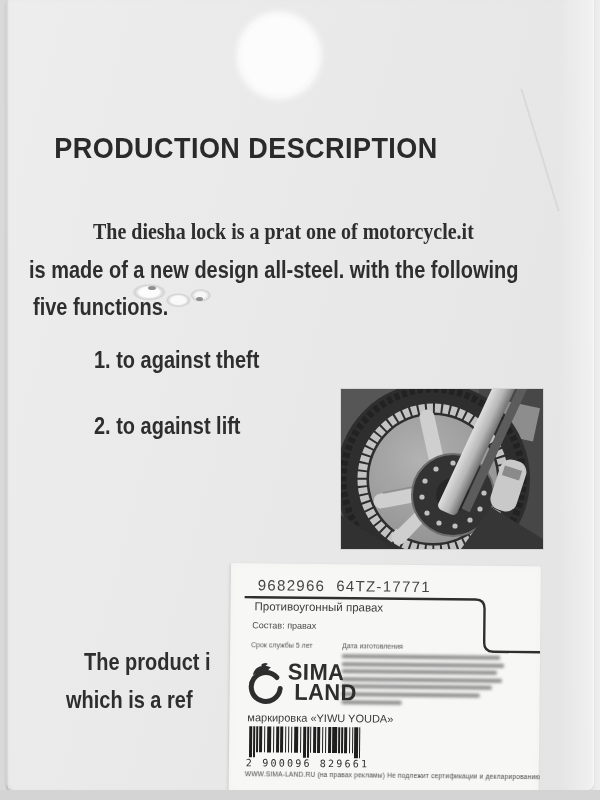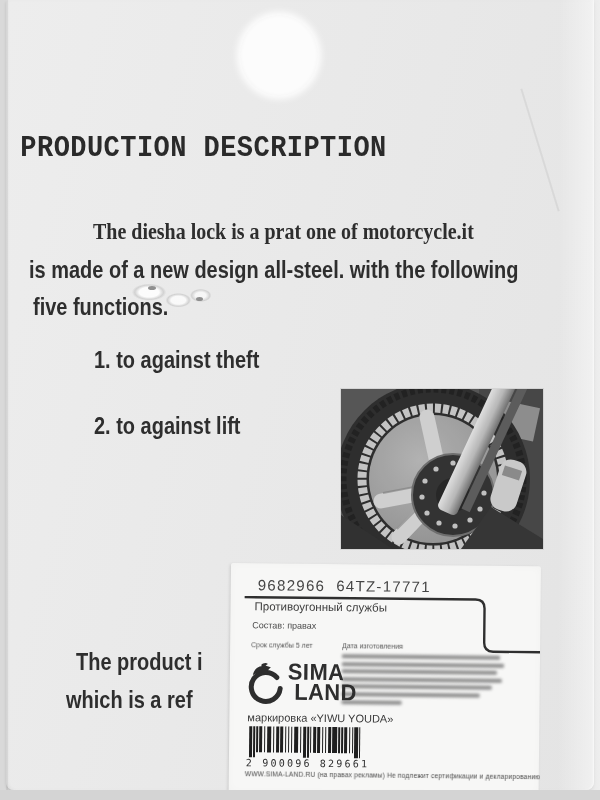--- a/index.html
+++ b/index.html
@@ -12,21 +12,21 @@
     box-shadow:inset 2px 0 3px rgba(0,0,0,.05), inset -1px 0 2px rgba(255,255,255,.6), 0 2px 3px rgba(0,0,0,.12);}
   .right-shade{position:absolute;right:0;top:0;width:42px;height:100%;
     background:linear-gradient(90deg,rgba(255,255,255,0),rgba(255,255,255,.55));}
   .crease{position:absolute;left:539px;top:86px;width:2px;height:128px;
     background:rgba(0,0,0,.06);transform:rotate(-17deg);}
   .hole{position:absolute;left:240px;top:15px;width:78px;height:81px;border-radius:50%;
     background:#fcfcfc;box-shadow:0 0 7px 3px rgba(255,255,255,.95), inset 0 0 4px rgba(0,0,0,.04);}
   
   .b{position:absolute;font-weight:bold;color:#2e2e2e;white-space:pre;line-height:1;}
   .cond{display:inline-block;transform:scaleX(.85);transform-origin:0 0;white-space:pre;}
-  .title-row{position:absolute;left:0;top:131px;width:492px;font-family:Liberation Mono, monospace;}
+  .title-row{position:absolute;left:0;top:131px;width:492px;text-align:center;}
   .title-row span{display:inline-block;transform:scaleX(.9);transform-origin:50% 0;
     font-weight:bold;font-size:30px;letter-spacing:.5px;color:#2a2a2a;white-space:pre;}
   .fs23{font-size:23.5px;}
   .smudge{position:absolute;left:125px;top:281px;width:86px;height:32px;filter:blur(.7px);
     background:
       radial-gradient(ellipse 22px 11px at 28% 35%,rgba(252,252,252,.97) 0 45%,rgba(190,190,190,.55) 65%,transparent 78%),
       radial-gradient(ellipse 16px 9px at 62% 60%,rgba(250,250,250,.95) 0 45%,rgba(185,185,185,.5) 68%,transparent 80%),
       radial-gradient(ellipse 13px 8px at 88% 45%,rgba(248,248,248,.9) 0 40%,rgba(180,180,180,.45) 70%,transparent 82%);}
   .speck1,.speck2{position:absolute;background:#8f8f8f;border-radius:50%;filter:blur(.5px);}
   .speck1{left:148px;top:286px;width:8px;height:4px;}
@@ -141,29 +141,29 @@
       </g>
       <g transform="rotate(18 166 96)">
         <rect x="154" y="70" width="27" height="52" rx="11" fill="#cccccc"></rect>
         <rect x="158" y="78" width="18" height="10" fill="#8a8a8a"></rect>
       </g>
       <path d="M150 118 L202 150 L202 160 L120 160 Z" fill="#333333"></path>
       <path d="M0 126 L52 160 L0 160 Z" fill="#2e2e2e"></path>
     </svg>
   </div>
 
-  <div class="b fs23" style="left:76px;top:651px;"><span class="cond">The product i</span></div>
+  <div class="b fs23" style="left:84px;top:651px;"><span class="cond">The product i</span></div>
   <div class="b fs23" style="left:66px;top:689px;"><span class="cond">which is a ref</span></div>
 
   <div class="sticker">
     <div class="st code">9682966  64TZ-17771</div>
     <svg class="stepline" width="310" height="100">
       <path d="M14 34 H245 Q254 34 254 43 V77 Q254 86 263 86 H310" fill="none" stroke="#2f2f2f" stroke-width="2.4"></path>
     </svg>
-    <div class="st pname">Противоугонный службы</div>
+    <div class="st pname">Противоугонный правах</div>
     <div class="st comp">Состав: правах</div>
     <div class="st tiny life">Срок службы 5 лет</div>
     <div class="st tiny mdate">Дата изготовления</div>
     <div class="blur-block">
       <div class="bl"></div>
         <div class="bl"></div>
         <div class="bl"></div>
         <div class="bl"></div>
       <div class="bl"></div>
         <div class="bl"></div>

